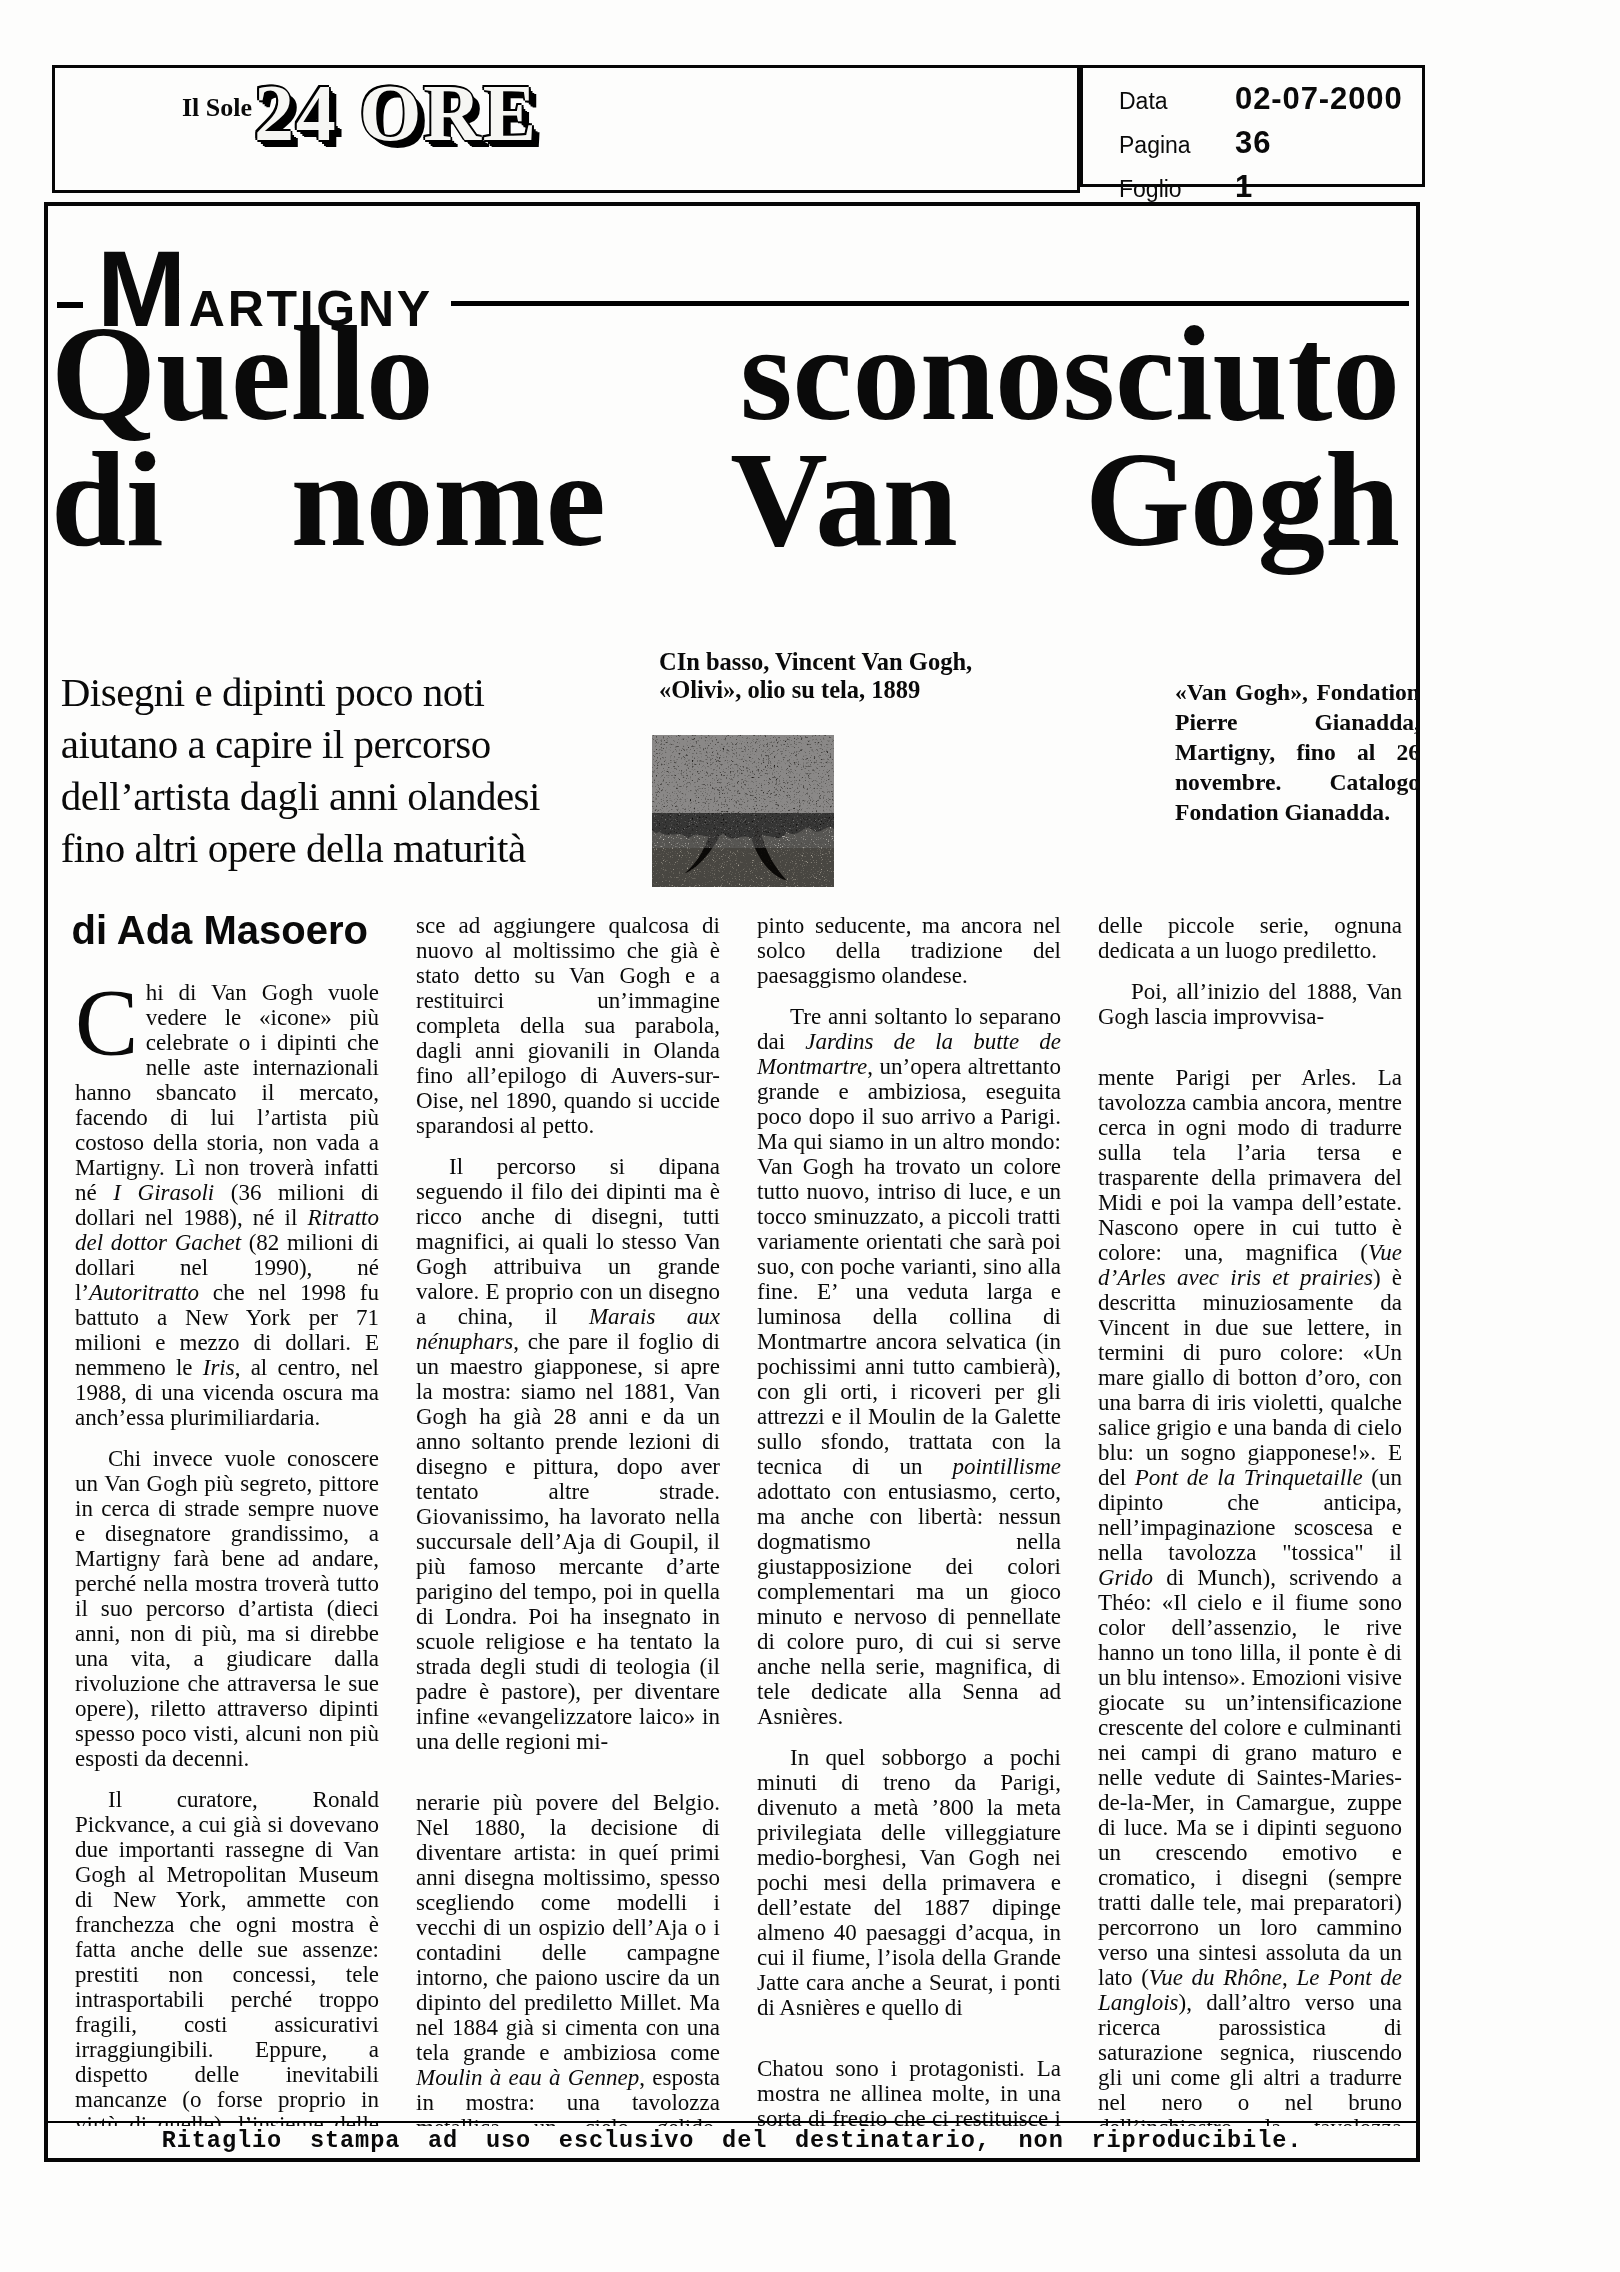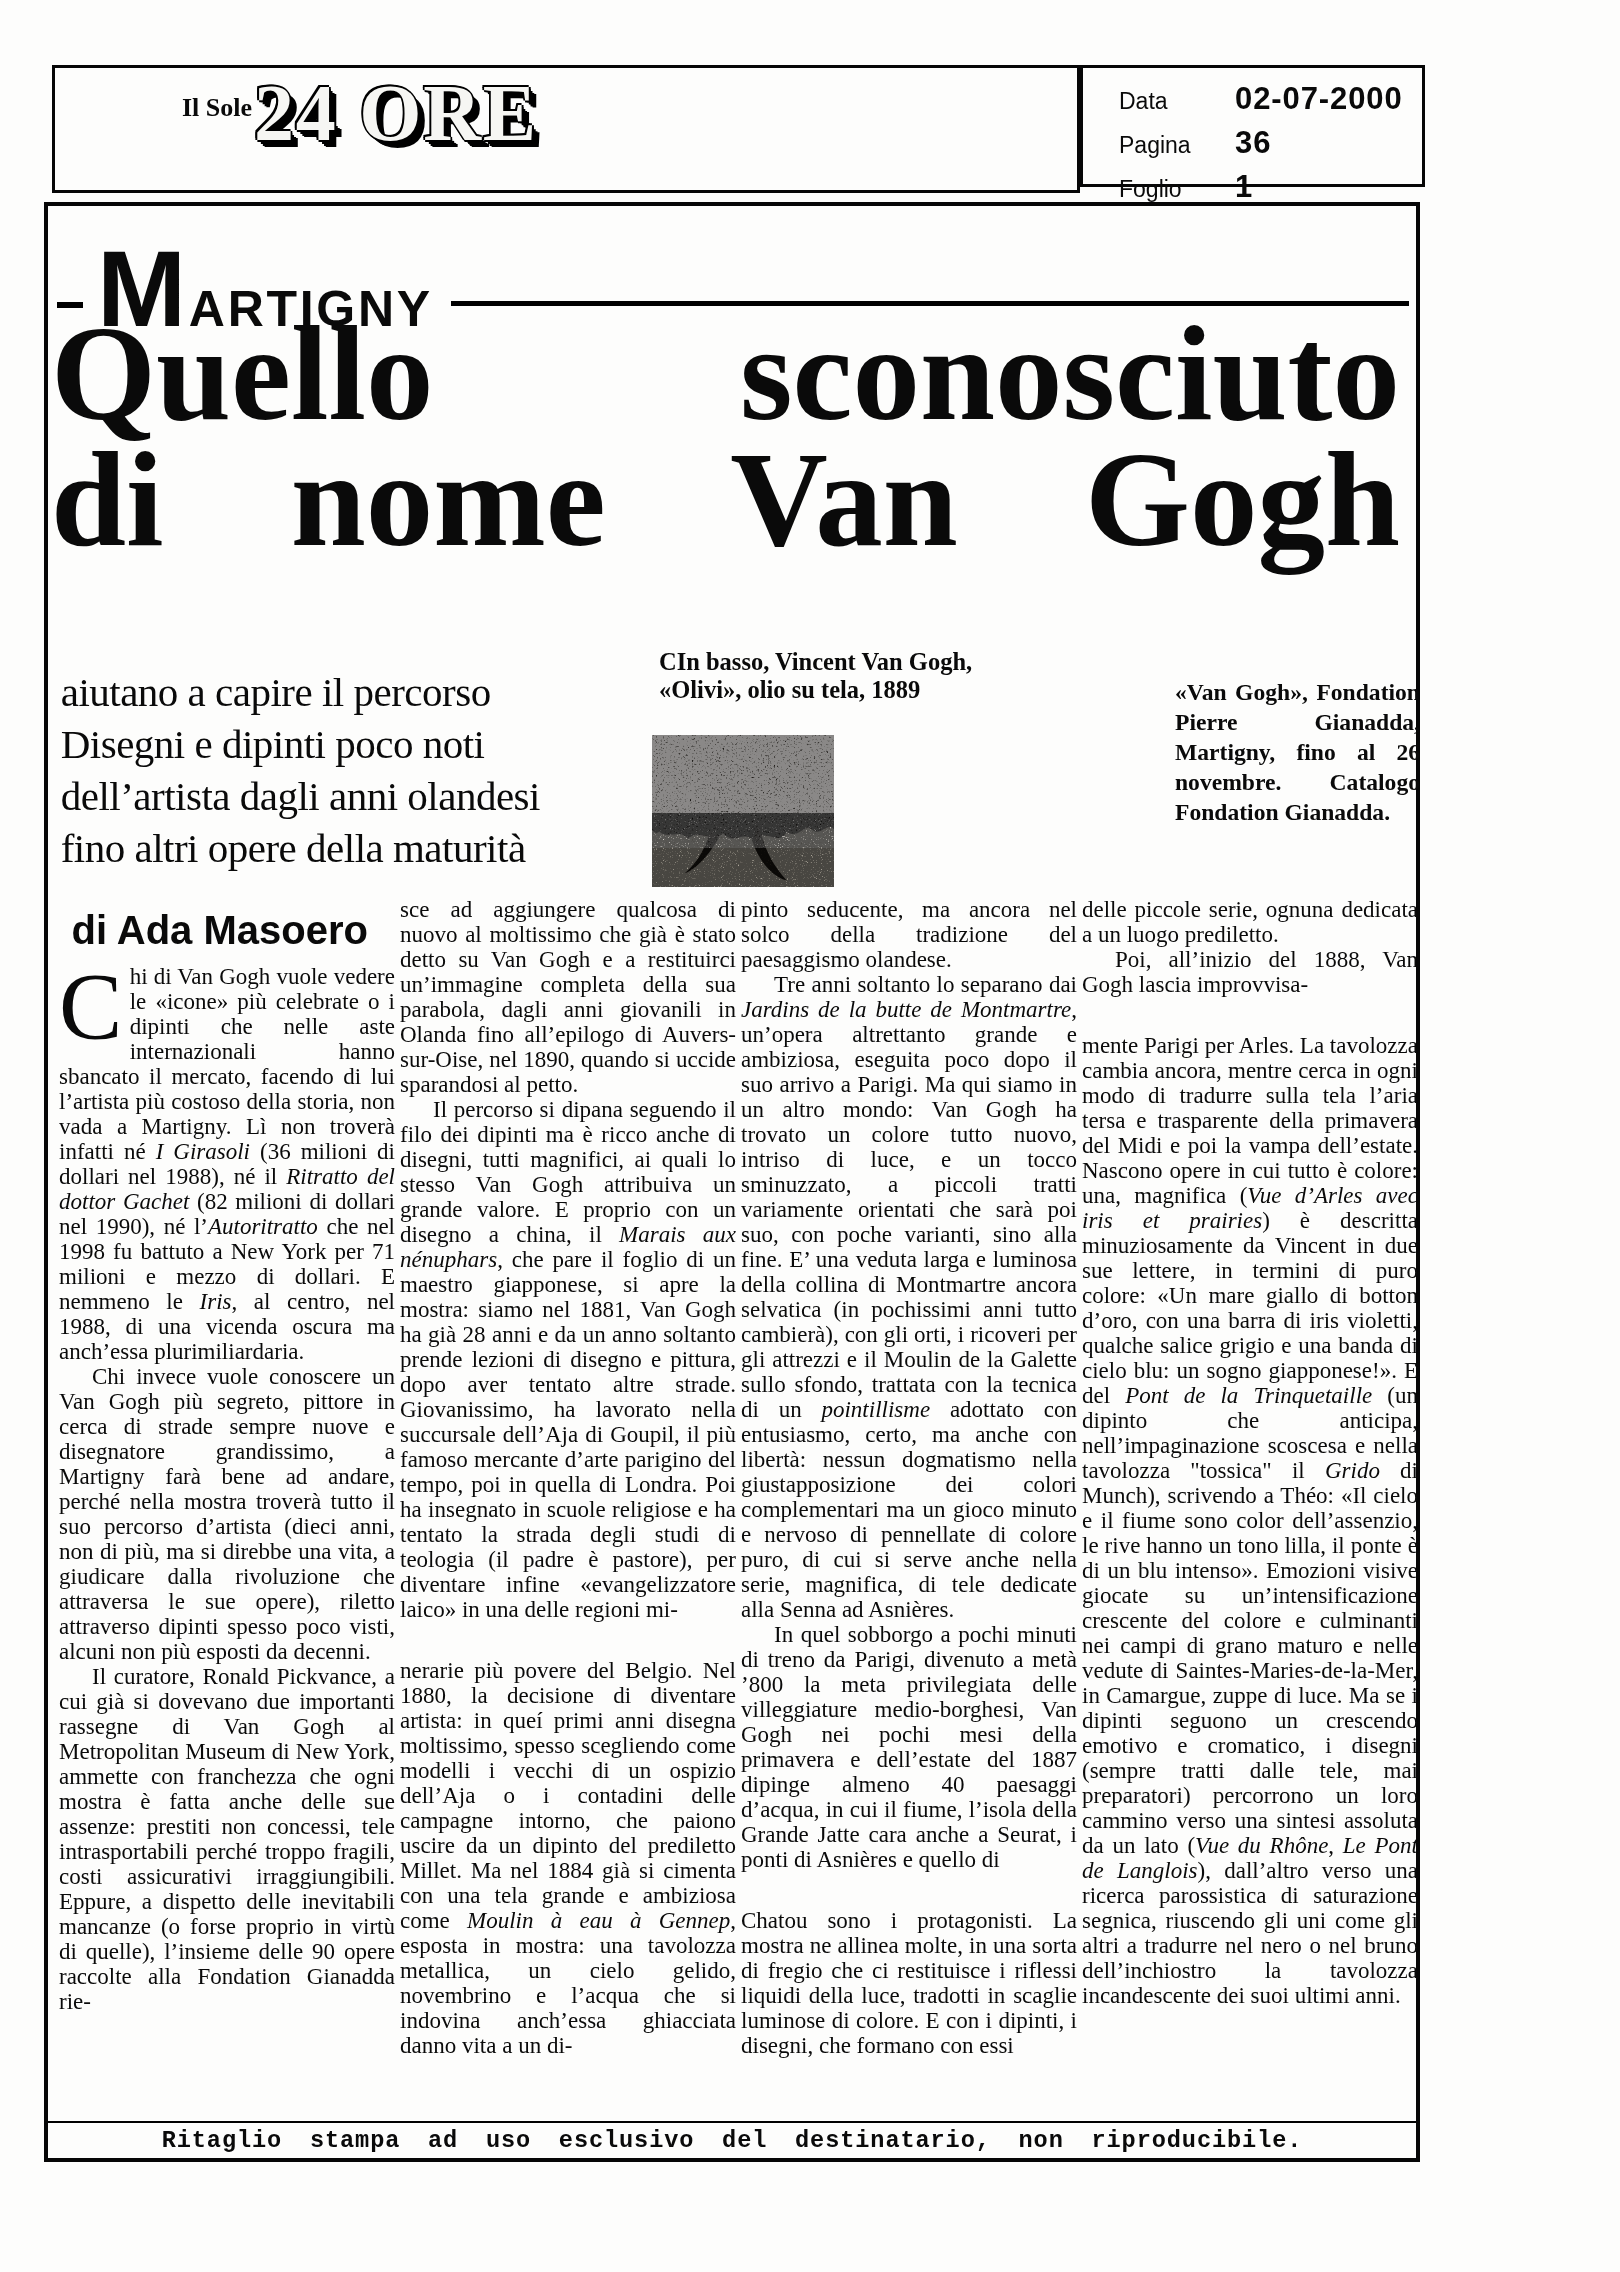--- a/index.html
+++ b/index.html
@@ -38,21 +38,21 @@
   .infobox{position:absolute;left:1127px;top:471px;width:245px;text-align:justify;
            font:700 23.6px/30px "Liberation Serif", serif;}
   .byline{position:absolute;left:23.6px;top:702px;font:700 40px "Liberation Sans", sans-serif;}
   
   .col{position:absolute;width:336px;font:400 23px/25px "Liberation Serif", serif;text-align:justify;
        overflow:hidden;hyphens:auto;-webkit-hyphens:auto;}
   .col-1{left:11px;top:758px;height:1162px;}
   .col-2{left:352px;top:691px;height:1229px;}
   .col-3{left:693px;top:691px;height:1229px;}
   .col-4{left:1034px;top:691px;height:1229px;}
-  p.para{margin:0;}
+  p.para{margin:16px;}
   p.para.ind{text-indent:33px;}
   p.para.gap{margin-top:36px;}
   .dropcap{float:left;font-size:95px;line-height:75px;padding:5.5px 7.3px 0 0;}
   
   .strip{position:absolute;left:0;right:0;bottom:0;height:35px;border-top:2.7px solid #000;
          display:flex;align-items:center;justify-content:center;
          font:700 23.6px "Liberation Mono", monospace;word-spacing:12.7px;letter-spacing:0.9px;white-space:nowrap;}
 </style>
 </head>
 <body>
@@ -87,22 +87,22 @@
       <div class="section-label">MARTIGNY</div>
       <div class="section-rule"></div>
     </div>
 
     <div class="headline">
       <div class="hl-line">Quello sconosciuto</div>
       <div class="hl-line">di nome Van Gogh</div>
     </div>
 
     <div class="standfirst">
+      <div>Disegni e dipinti poco noti</div>
       <div>aiutano a capire il percorso</div>
-      <div>Disegni e dipinti poco noti</div>
       <div>dell’artista dagli anni olandesi</div>
       <div>fino altri opere della maturità</div>
     </div>
 
     <div class="caption">CIn basso, Vincent Van Gogh, «Olivi», olio su tela, 1889</div>
 
     <svg class="olivi" width="182" height="152" viewBox="0 0 200 167" xmlns="http://www.w3.org/2000/svg">
       <defs>
         <filter id="grainDark">
             <feTurbulence type="fractalNoise" baseFrequency="0.8" numOctaves="3" seed="4"></feTurbulence>

